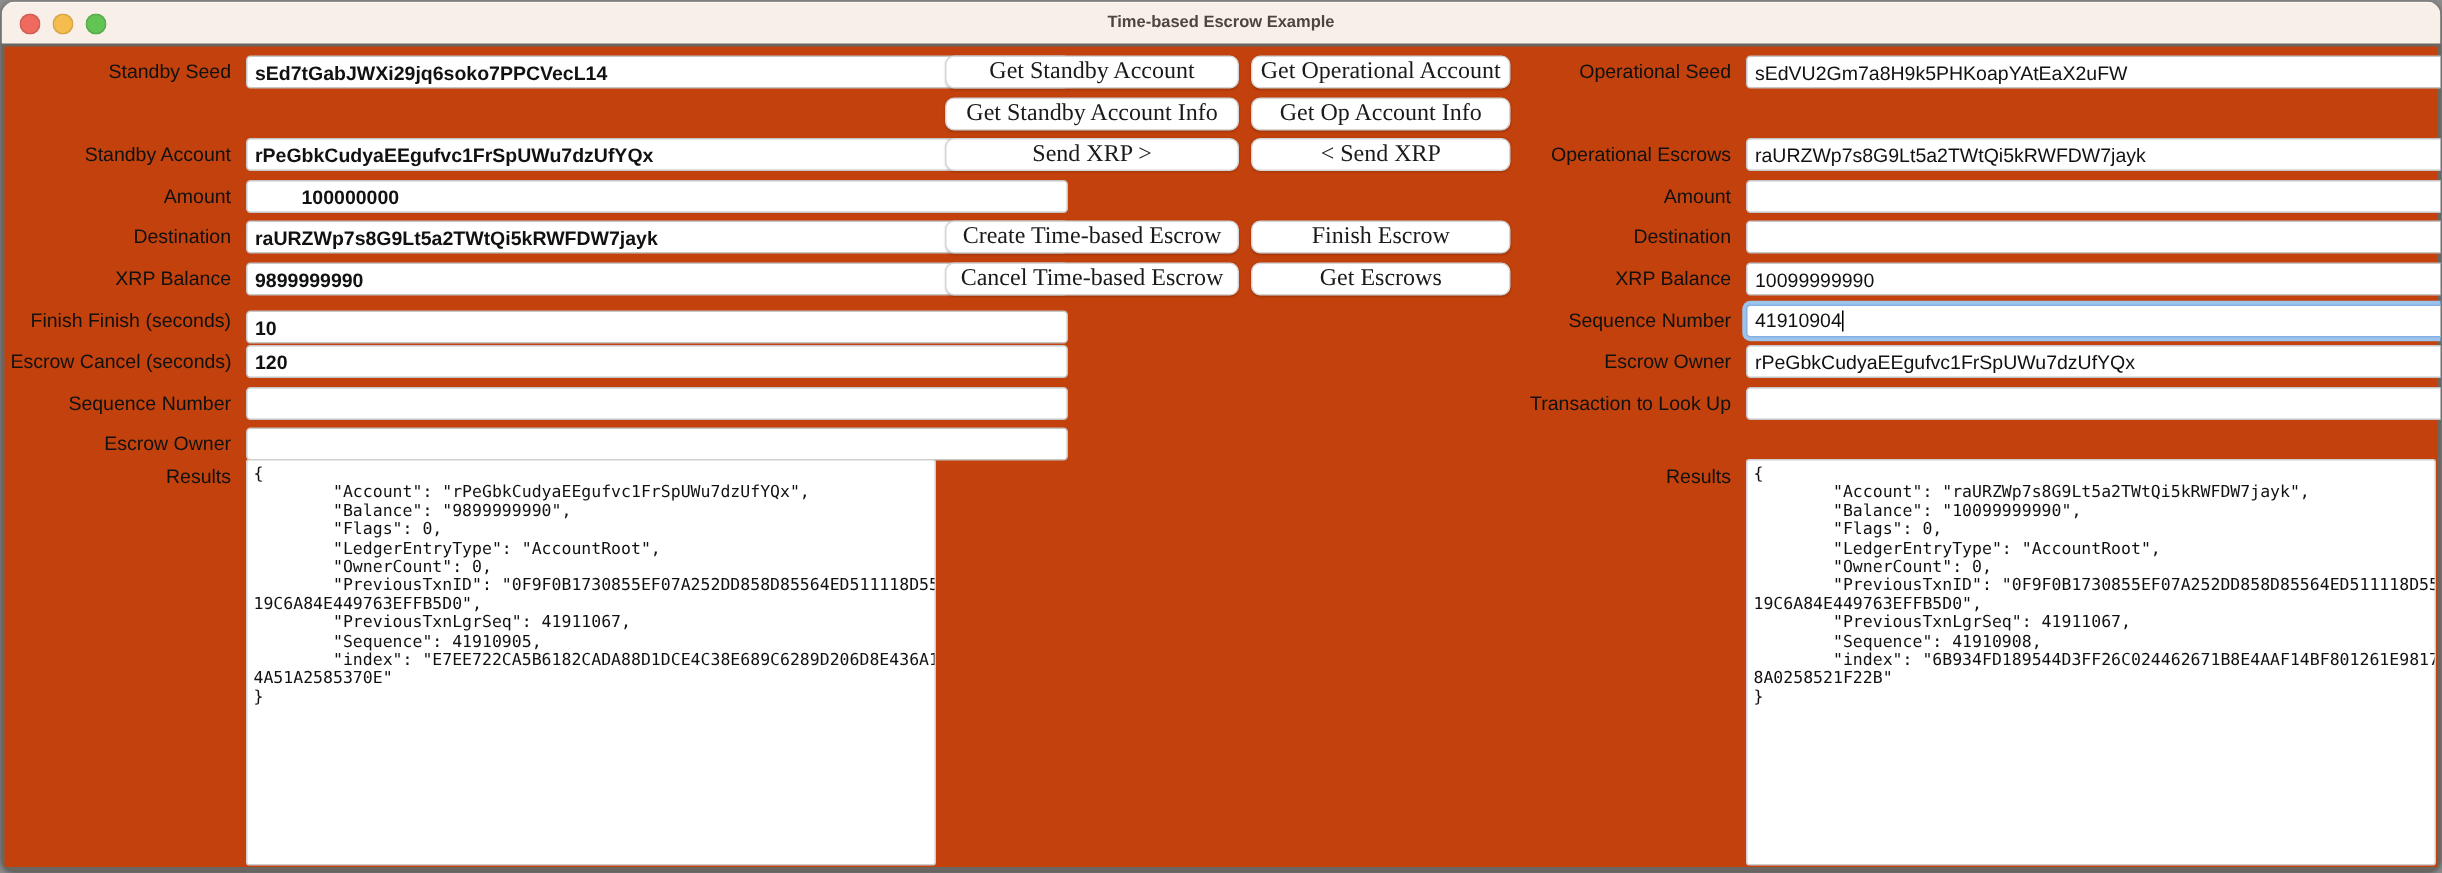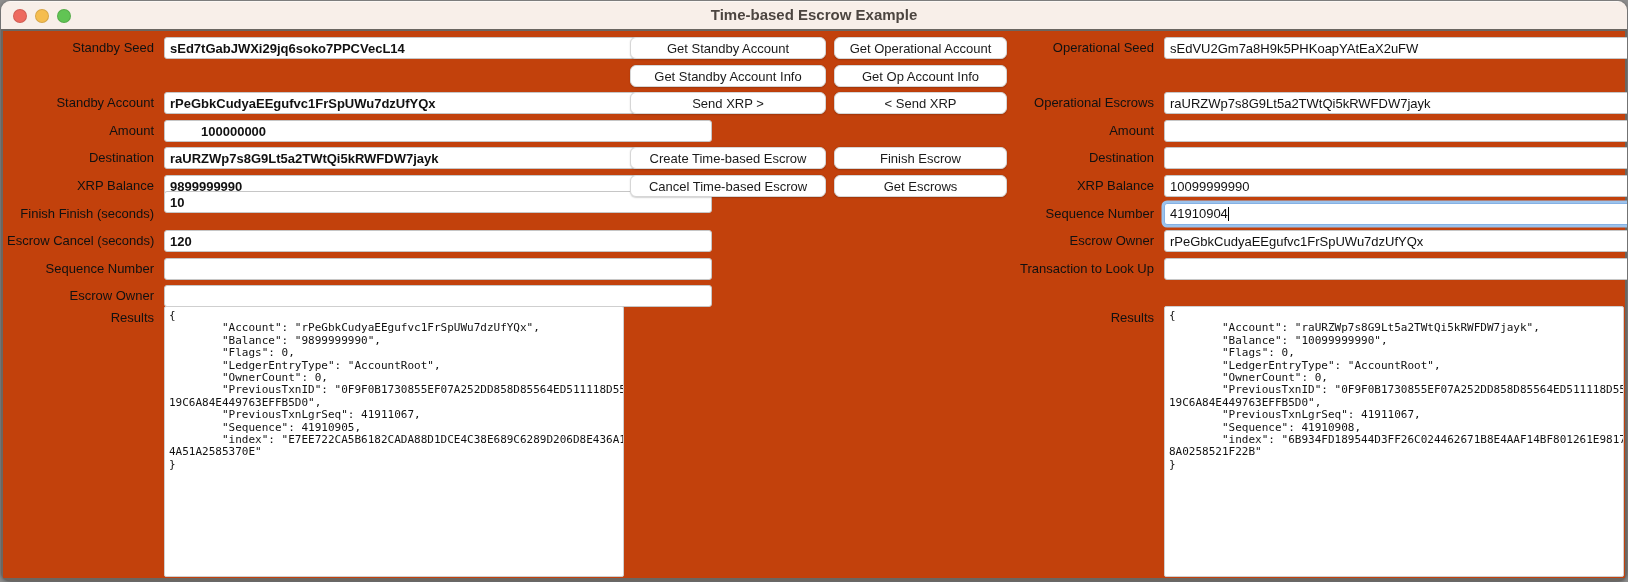--- a/index.html
+++ b/index.html
@@ -20,21 +20,21 @@
     background:var(--titlebar,#f8efe9);
     box-shadow:inset 0 1px 0 rgba(255,255,255,.55);
   }
   .traffic{position:absolute;left:12px;top:8px;display:flex;gap:8px;}
   .tl{width:12px;height:12px;border-radius:50%;display:inline-block;}
   .tl.red{background:var(--traffic-red,#ee6a5f);border:0.5px solid rgba(0,0,0,.12);}
   .tl.yellow{background:var(--traffic-yellow,#f5bd4f);border:0.5px solid rgba(0,0,0,.12);}
   .tl.green{background:var(--traffic-green,#61c454);border:0.5px solid rgba(0,0,0,.12);}
   .title{
     position:absolute;left:0;right:0;top:0;height:28px;line-height:28px;
-    text-align:center;font-size:15px;font-weight:bold;color:#4c4540;
+    text-align:center;font-size:11px;font-weight:bold;color:#4c4540;
   }
   .content{
     position:absolute;top:30px;left:2px;right:2px;bottom:3px;
     background:#c2410c;
   }
   .lbl{
     position:absolute;height:22px;line-height:22px;
     font-size:13px;color:#111;white-space:nowrap;
   }
   .lbl.L{left:4px;width:147px;text-align:right;}
@@ -50,22 +50,22 @@
   .inp.focused{
     border:1px solid #85b1e4;
     box-shadow:0 0 0 2.5px #9cc3ec;
     line-height:20px;white-space:nowrap;overflow:hidden;
   }
   .caret{display:inline-block;width:1px;height:14px;background:#000;vertical-align:-3px;}
   .btn{
     position:absolute;height:22px;box-sizing:border-box;
     background:#fff;border:1px solid #d6d6d6;border-radius:6px;
     box-shadow:0 0.5px 1.5px rgba(0,0,0,.18);
-    font-family:Liberation Sans, sans-serif;
-    font-size:13px;color:#1a1a1a;padding:0;cursor:default;
+    font-family:Liberation Serif, serif;
+    font-size:16px;color:#1a1a1a;padding:0;cursor:default;
   }
   .btn.c1{left:627px;width:196px;}
   .btn.c2{left:831px;width:173px;}
   .reslbl{height:16px;line-height:16px;}
   .res{
     position:absolute;top:275px;height:271px;box-sizing:border-box;
     background:#fff;border:1px solid #cfcfcf;border-radius:2px;
     font-family:"DejaVu Sans Mono","Liberation Mono",monospace;
     font-size:11px;line-height:12.4px;color:#111;
     padding:3px 4px;margin:0;resize:none;overflow:hidden;outline:none;
@@ -98,21 +98,21 @@
     <div class="lbl L" style="top:89px">Amount</div>
     <input class="inp L" style="top: 89px; padding-left: 36px;" value="100000000">
 
     <div class="lbl L" style="top:116px">Destination</div>
     <input class="inp L" style="top: 116px;" value="raURZWp7s8G9Lt5a2TWtQi5kRWFDW7jayk">
 
     <div class="lbl L" style="top:144px">XRP Balance</div>
     <input class="inp L" style="top: 144px;" value="9899999990">
 
     <div class="lbl L" style="top:172px">Finish Finish (seconds)</div>
-    <input class="inp L" style="top: 160px;" value="10">
+    <input class="inp L" style="top: 176px;" value="10">
 
     <div class="lbl L" style="top:199px">Escrow Cancel (seconds)</div>
     <input class="inp L" style="top: 199px;" value="120">
 
     <div class="lbl L" style="top:227px">Sequence Number</div>
     <input class="inp L" style="top: 227px;" value="">
 
     <div class="lbl L" style="top:254px">Escrow Owner</div>
     <input class="inp L" style="top: 254px;" value="">
 

